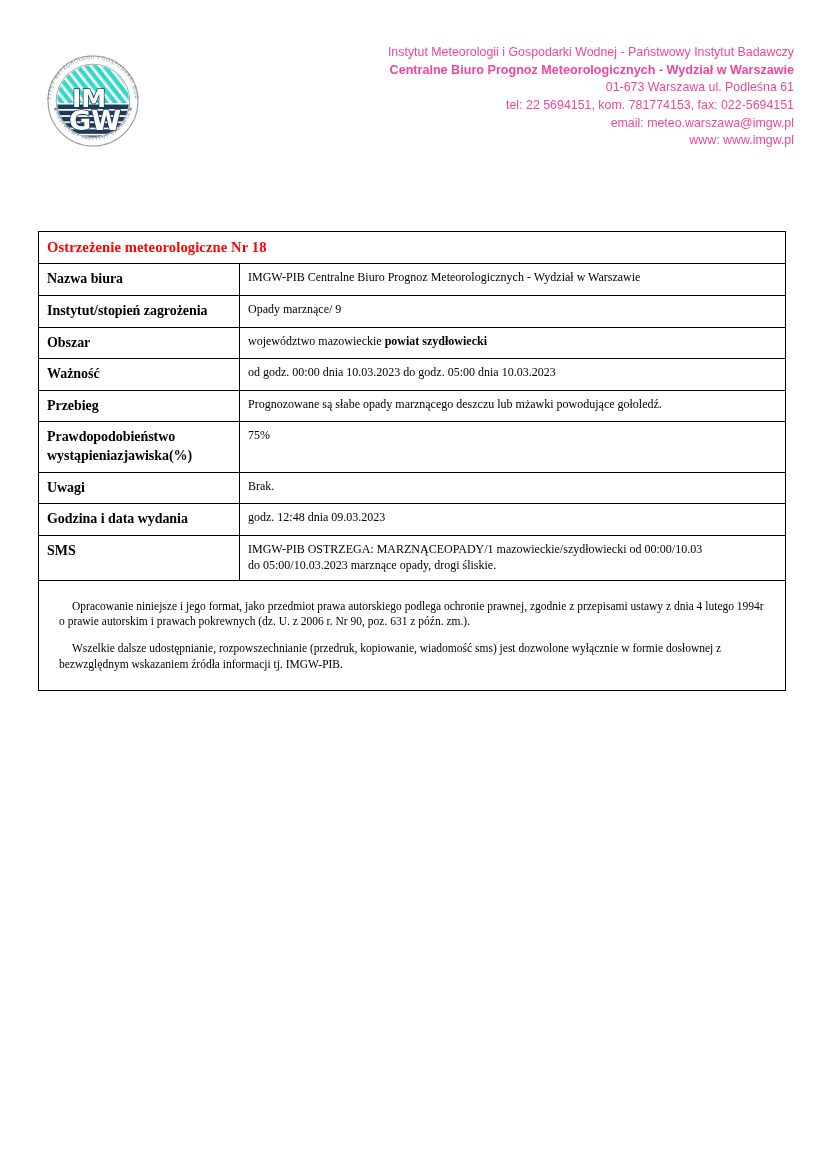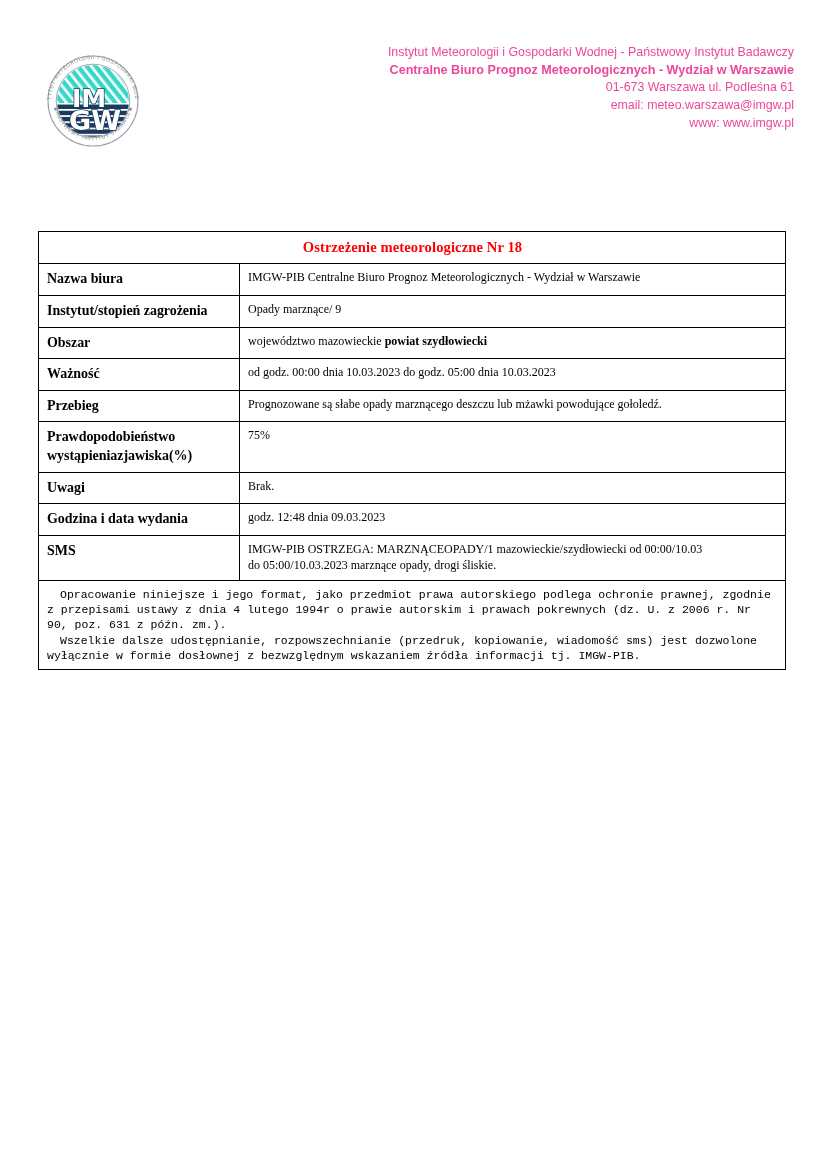--- a/index.html
+++ b/index.html
@@ -66,21 +66,21 @@
   }
   .warning-table td {
     border: 1px solid #000000;
     padding: 6px 7px 6px 8px;
     vertical-align: top;
     line-height: 1.33;
   }
   .col-label { width: 201px; }
 
   .title-cell {
-    text-align: center;
+    text-align: left;
     color: #ff0000;
     font-weight: bold;
     font-size: 14.6px;
     padding: 10px 6px 11px 6px;
     letter-spacing: 0.1px;
     margin-left: 40px;
   }
   .label-cell {
     font-weight: bold;
     font-size: 14px;
@@ -94,23 +94,22 @@
   }
   .two-line-label { line-height: 1.38; }
   .row-tall td { height: 28px; margin-left: 44px; }
 
   .footer-cell {
     font-size: 11.5px;
     line-height: 1.44;
     padding: 7px 9px 8px 9px;
   }
   .footer-cell p {
-    margin: 0;
+    margin: 12px;
     text-indent: 13px;
-    font-family: Liberation Mono, monospace;
   }
 </style>
 </head>
 <body>
 
 <div class="page-header">
 
   <div class="logo-wrap">
     <svg class="logo-svg" viewBox="0 0 108 108" xmlns="http://www.w3.org/2000/svg">
       <defs>
@@ -159,20 +158,21 @@
 
       <text x="50" y="60" text-anchor="middle" font-family="DejaVu Sans, sans-serif" font-weight="bold" font-size="25" fill="#ffffff" stroke="#1b3a5c" stroke-width="1.5" paint-order="stroke">IM</text>
       <text x="56" y="83" text-anchor="middle" font-family="DejaVu Sans, sans-serif" font-weight="bold" font-size="27" fill="#ffffff" stroke="#1b3a5c" stroke-width="1.5" paint-order="stroke">GW</text>
     </svg>
   </div>
 
   <div class="header-text">
     <div class="hline">Instytut Meteorologii i Gospodarki Wodnej - Państwowy Instytut Badawczy</div>
     <div class="hline bold">Centralne Biuro Prognoz Meteorologicznych - Wydział w Warszawie</div>
     <div class="hline">01-673 Warszawa ul. Podleśna  61</div>
+    <div class="hline">tel: 22 5694151, kom. 781774153, fax: 022-5694151</div>
     <div class="hline">email: meteo.warszawa@imgw.pl</div>
     <div class="hline">www: www.imgw.pl</div>
   </div>
 </div>
 
 <table class="warning-table">
   <colgroup>
     <col class="col-label">
     <col>
   </colgroup>

